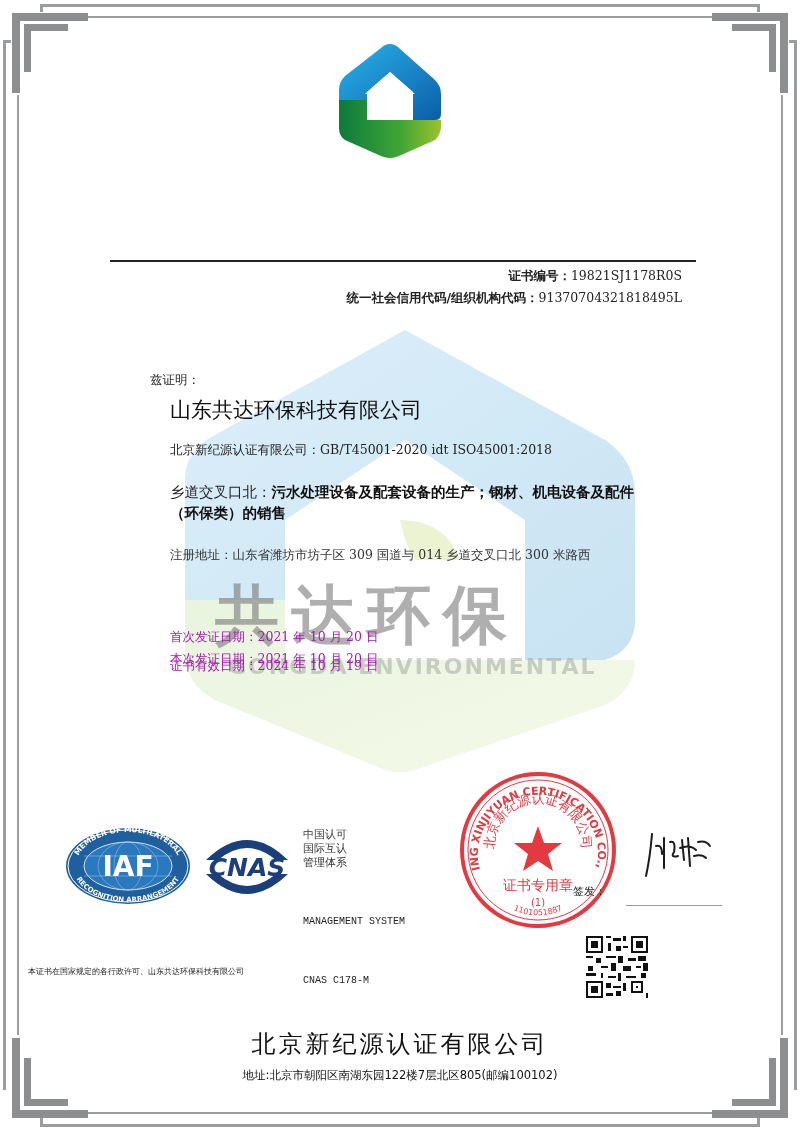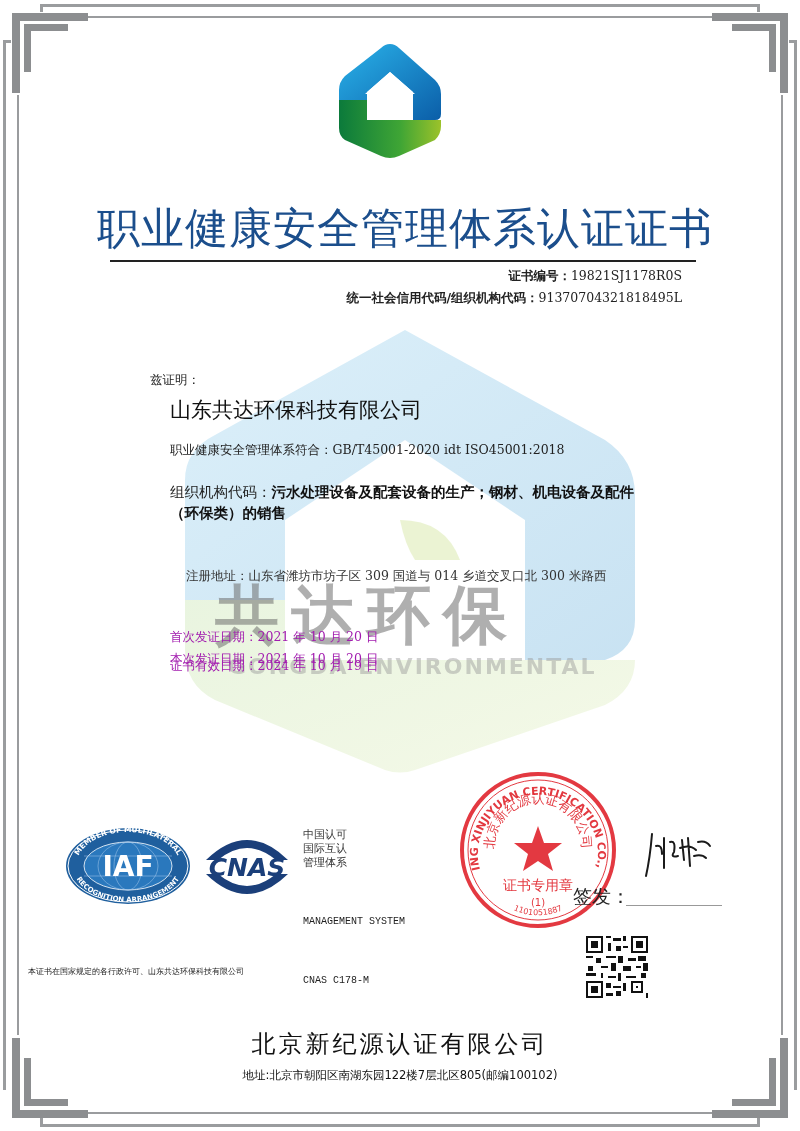--- a/index.html
+++ b/index.html
@@ -56,21 +56,21 @@
 
   
   .iaf { position: absolute; left: 64px; top: 826px; width: 128px; height: 80px; }
   .cnas { position: absolute; left: 198px; top: 826px; width: 98px; height: 80px; }
   .cnas-text { position: absolute; left: 303px; top: 828px; font-size: 11px; line-height: 14px; color: #333; }
   .cnas-text .en { font-family: Liberation Mono, monospace; font-size: 10px; color: #222; margin-top: 45px; }
 
   
   .seal { position: absolute; left: 458px; top: 770px; width: 160px; height: 160px; }
   .signature { position: absolute; left: 640px; top: 828px; width: 80px; height: 50px; }
-  .sign-label { position: absolute; left: 573px; top: 884px; font-family: Liberation Serif, serif; font-size: 19px; color: #222; }
+  .sign-label { position: absolute; left: 573px; top: 884px; font-family: Liberation Serif, serif; font-size: 11px; color: #222; }
   .sign-line { position: absolute; left: 626px; top: 905px; width: 96px; height: 1px; background: #999; }
 
   
   .notes { position: absolute; left: 28px; top: 966px; font-family: "DejaVu Sans", sans-serif; font-size: 8px; line-height: 11.5px; color: #222; }
   .qr { position: absolute; left: 586px; top: 936px; width: 62px; height: 62px; }
 
   
   .issuer { position: absolute; left: 0; width: 800px; top: 1028px; text-align: center; font-family: "DejaVu Sans", sans-serif; font-size: 24px; letter-spacing: 3px; color: #111; }
   .issuer-addr { position: absolute; left: 0; width: 800px; top: 1068px; text-align: center; font-family: "DejaVu Sans", sans-serif; font-size: 11.5px; color: #111; }
 </style>
@@ -151,43 +151,42 @@
   </defs>
 
   <path d="M55 2 Q60 2 64 6 L100 38 Q106 44 106 52 L106 72 Q106 78 100 78 L78 78 L78 50 L55 30 L32 50 L32 58 L4 58 L4 48 Q4 40 10 34 L46 6 Q50 2 55 2 Z" fill="url(#lgBlue)"></path>
 
   <path d="M4 58 L32 58 L32 78 L78 78 L106 78 L106 84 Q106 92 100 98 L64 114 Q55 118 46 114 L10 98 Q4 94 4 86 Z" fill="url(#lgGreen)"></path>
 
   <path d="M55 30 L80 52 L66 52 L66 78 L44 78 L44 52 L30 52 Z" fill="#ffffff"></path>
 </svg>
 
 <div class="content">
-  <div class="title">职业健康安全管理体系认证证书</div>
   <div class="title-rule"></div>
 
   <div class="cert-no">
     <span class="lbl-bold">证书编号：</span><span>19821SJ1178R0S</span>
   </div>
   <div class="credit-code">
     <span class="lbl-bold">统一社会信用代码/组织机构代码：</span><span>91370704321818495L</span>
   </div>
 
   <div class="hereby">兹证明：</div>
   <div class="company">山东共达环保科技有限公司</div>
 
   <div class="standard">
-    <span>职业健康安全管理体系符合：</span><span>GB/T45001-2020 idt ISO45001:2018</span>
+    <span>北京新纪源认证有限公司：</span><span>GB/T45001-2020 idt ISO45001:2018</span>
   </div>
 
   <div class="scope">
-    <div><span>组织机构代码：</span><span class="v">污水处理设备及配套设备的生产；钢材、机电设备及配件</span></div>
+    <div><span>乡道交叉口北：</span><span class="v">污水处理设备及配套设备的生产；钢材、机电设备及配件</span></div>
     <div><span class="v">（环保类）的销售</span></div>
   </div>
 
-  <div class="addr" style="top:568px;margin-left:16px;">
+  <div class="addr" style="top:547px;">
     <span>注册地址：</span><span>山东省潍坊市坊子区 309 国道与 014 乡道交叉口北 300 米路西</span>
   </div>
 
   <div class="date" style="top:629px;">
     <span>首次发证日期：</span><span>2021 年 10 月 20 日</span>
   </div>
   <div class="date" style="top:651px;">
     <span>本次发证日期：</span><span>2021 年 10 月 20 日</span>
   </div>
   <div class="date" style="top:658px;">

